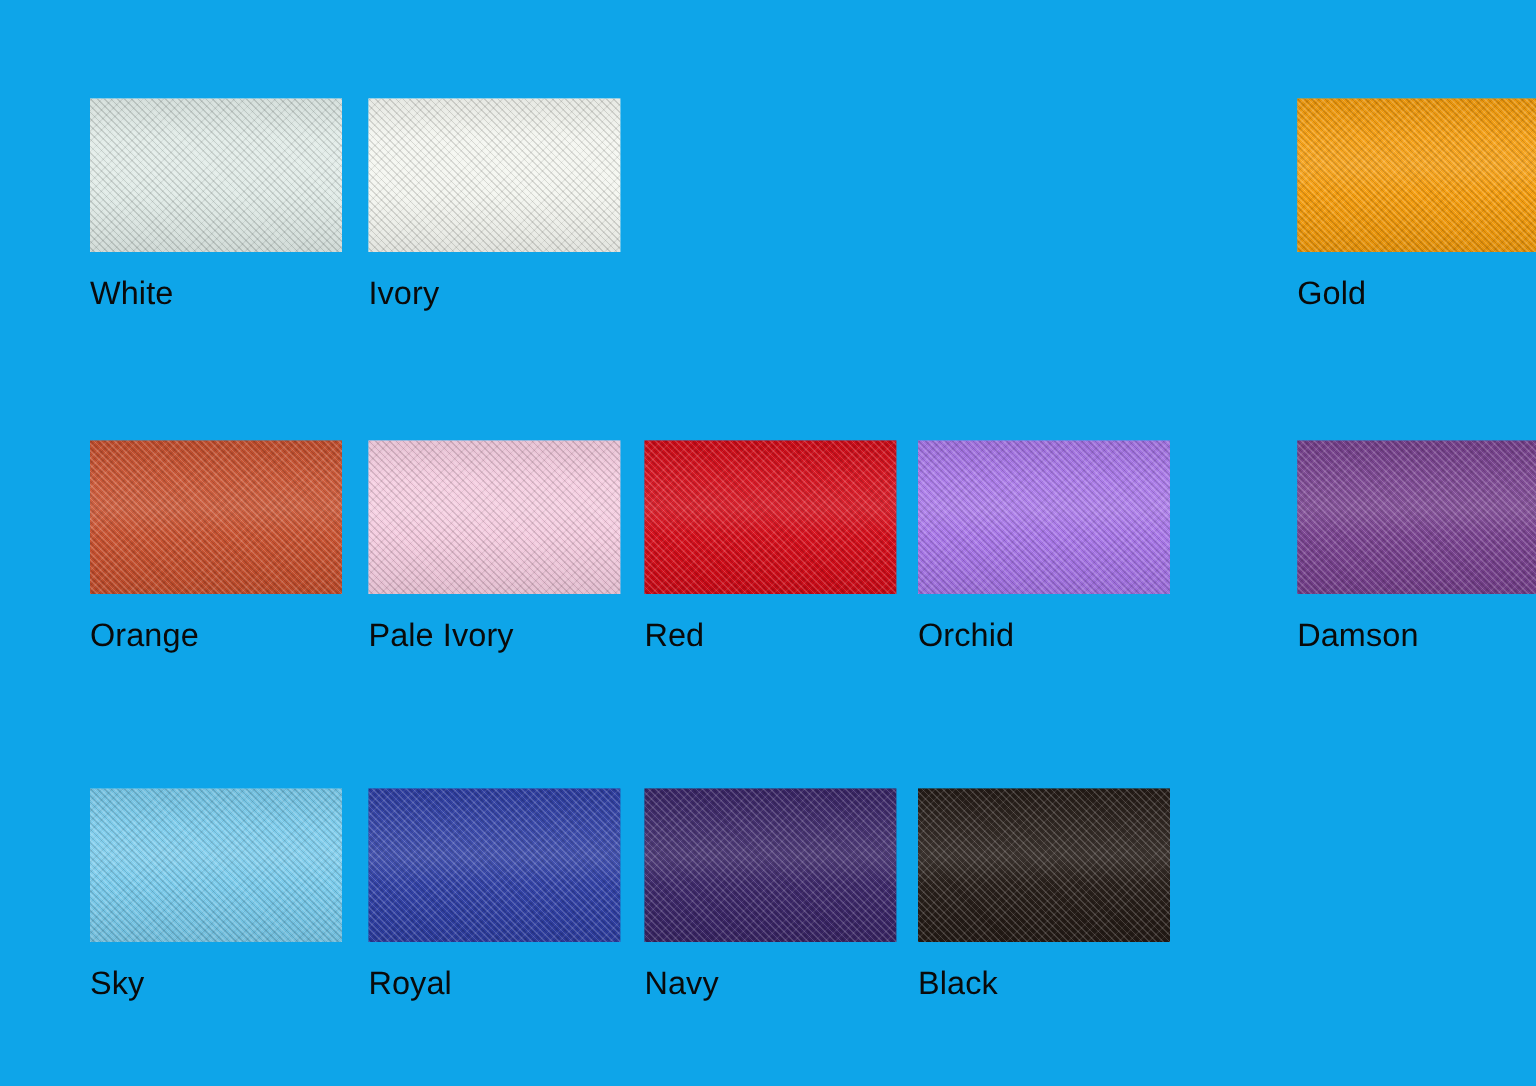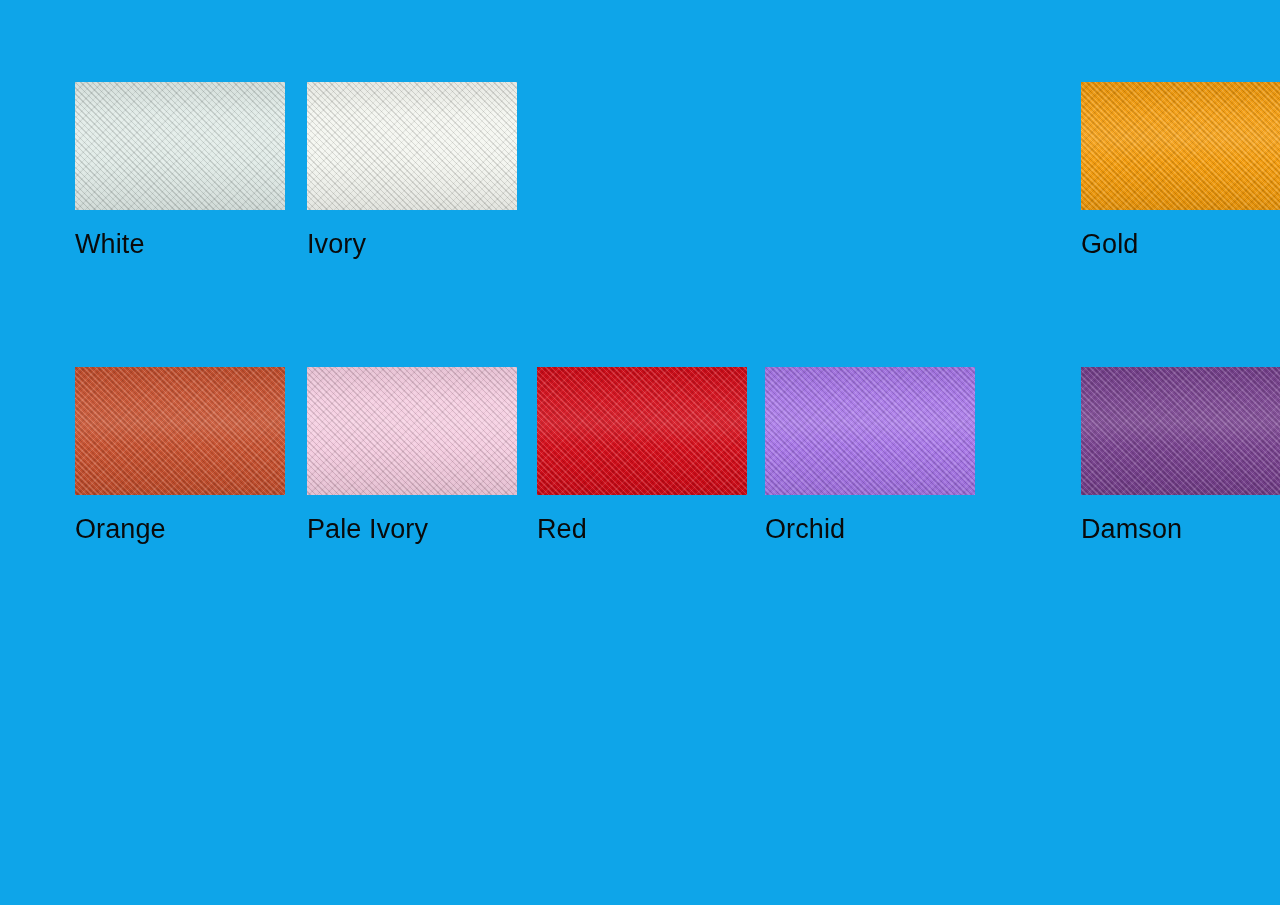--- a/index.html
+++ b/index.html
@@ -152,13 +152,31 @@
       </div>
       <div class="swatch-cell col-3">
         <div class="swatch-chip" style="background-color: rgb(167, 117, 232);"></div>
         <div class="swatch-label">Orchid</div>
       </div>
       <div class="swatch-cell col-4">
         <div class="swatch-chip" style="background-color: rgb(120, 65, 143);"></div>
         <div class="swatch-label">Damson</div>
       </div>
     </div>
+    <div class="swatch-row row-2">
+      <div class="swatch-cell col-0">
+        <div class="swatch-chip" style="background-color: rgb(121, 203, 236);"></div>
+        <div class="swatch-label">Sky</div>
+      </div>
+      <div class="swatch-cell col-1">
+        <div class="swatch-chip" style="background-color: rgb(47, 63, 165);"></div>
+        <div class="swatch-label">Royal</div>
+      </div>
+      <div class="swatch-cell col-2">
+        <div class="swatch-chip" style="background-color: rgb(59, 38, 104);"></div>
+        <div class="swatch-label">Navy</div>
+      </div>
+      <div class="swatch-cell col-3">
+        <div class="swatch-chip" style="background-color: rgb(37, 28, 23);"></div>
+        <div class="swatch-label">Black</div>
+      </div>
+    </div>
   </div>
 
 </body></html>

